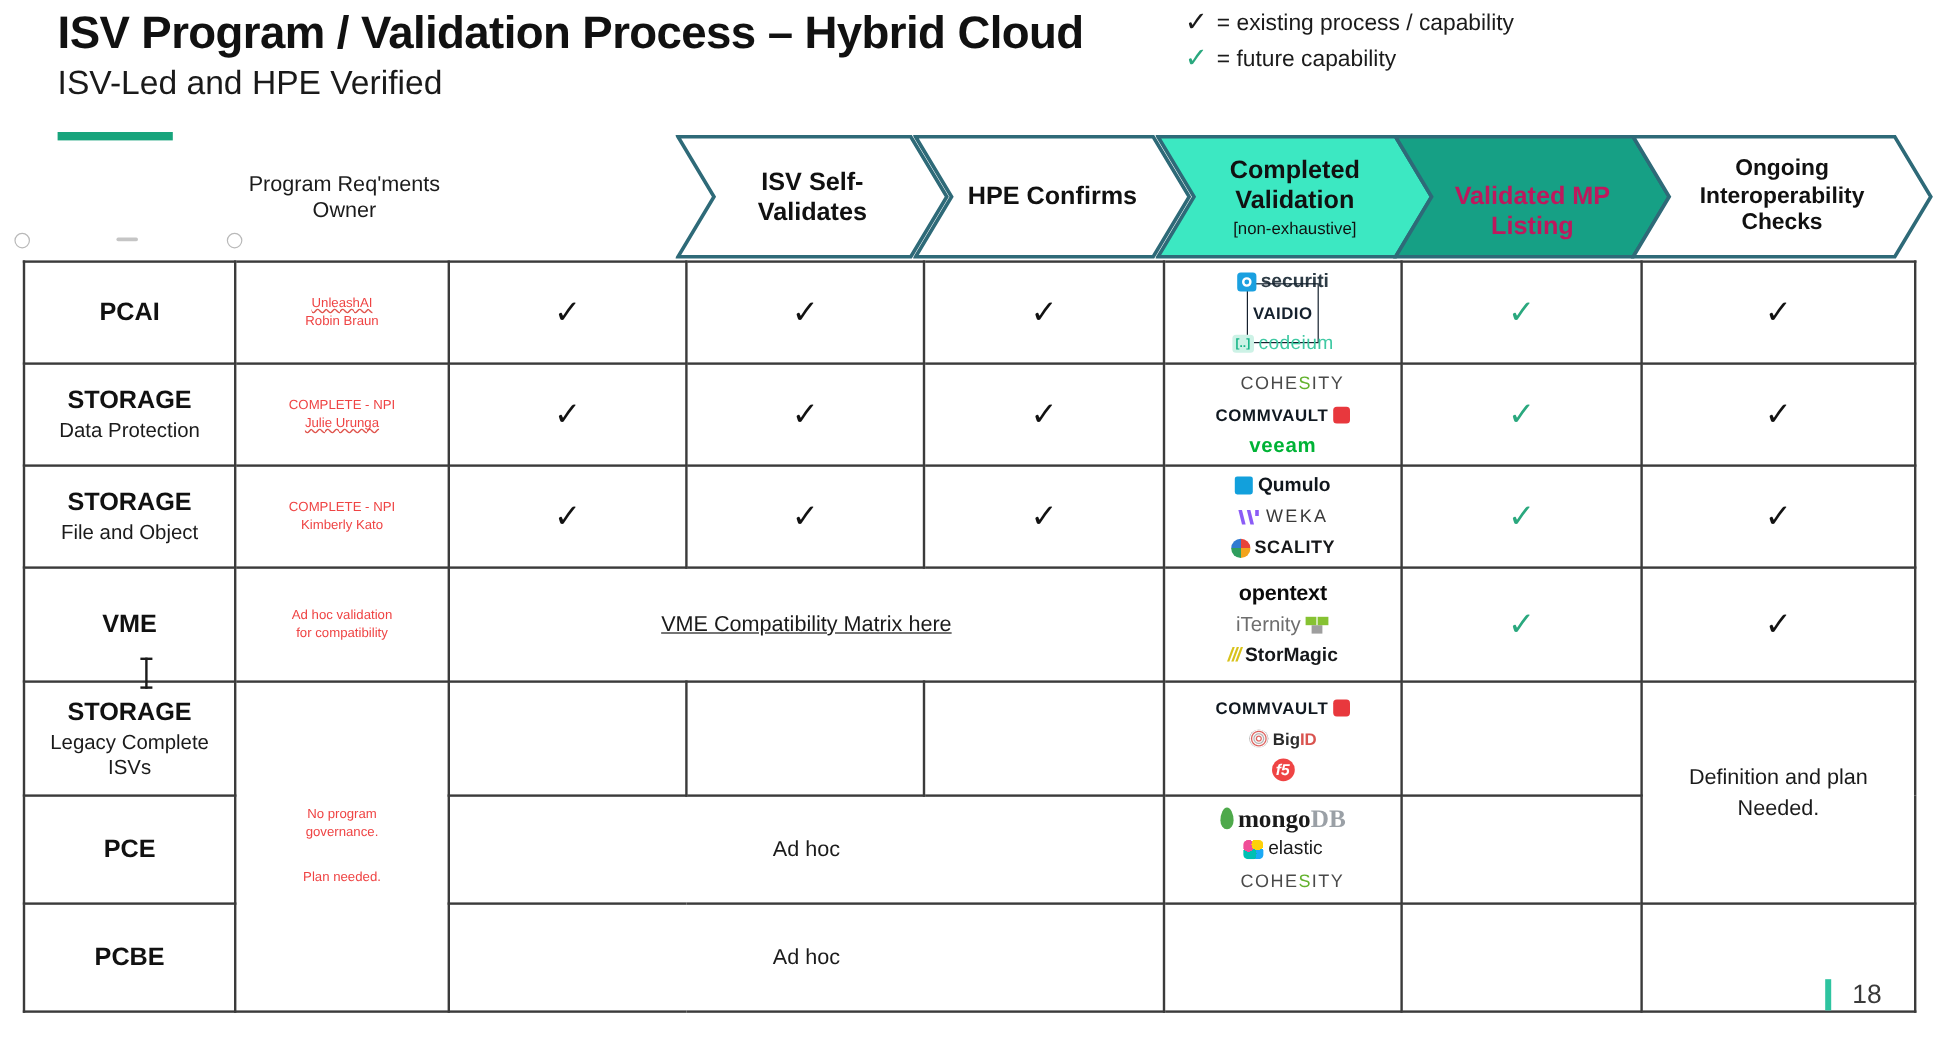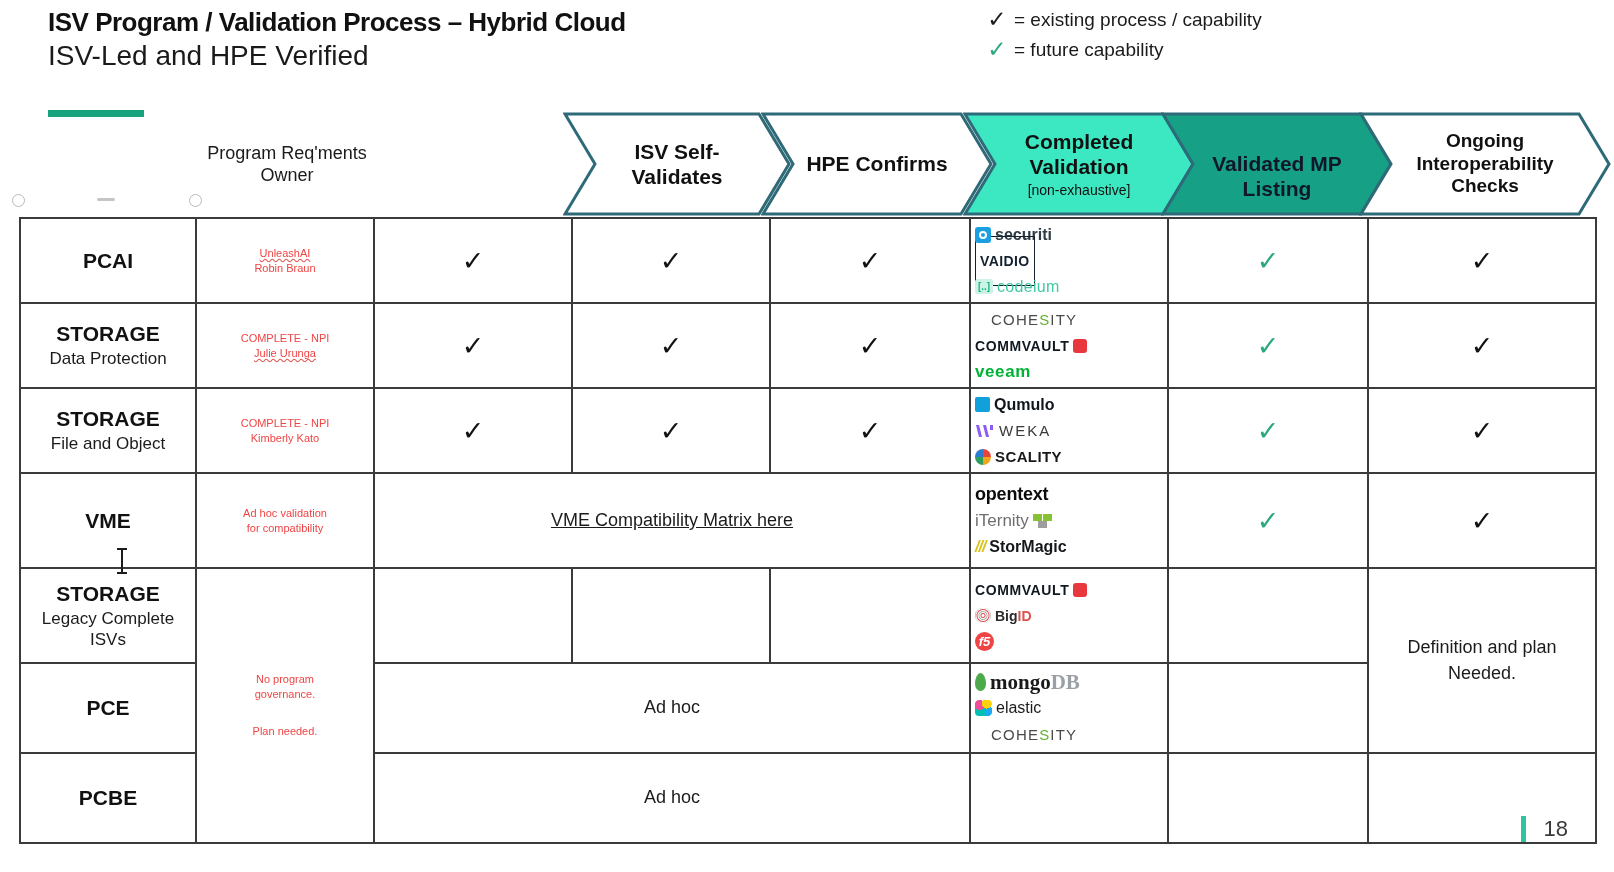--- a/index.html
+++ b/index.html
@@ -7,21 +7,21 @@
   body{
     width:1614px;height:872px;background:#ffffff;overflow:hidden;
     font-family:"Liberation Sans","DejaVu Sans",sans-serif;
     color:#111111;position:relative;
   }
   .slide{position:absolute;left:0;top:0;width:1614px;height:872px;background:#fff;}
 
   
   .title-block{position:absolute;left:48px;top:8px;width:960px;}
   .title-main{
-    font-size:26px;font-weight:bold;letter-spacing:-0.5px;line-height:1.08;
+    font-size:38px;font-weight:bold;letter-spacing:-0.5px;line-height:1.08;
     color:#111;white-space:nowrap;
   }
   .title-sub{
     font-size:28px;font-weight:normal;line-height:1.15;color:#1a1a1a;
     margin-top:4px;white-space:nowrap;
   }
   .accent-bar{position:absolute;left:48px;top:110px;width:96px;height:7px;background:#17a47c;}
 
   
   .legend{position:absolute;left:984px;top:8px;width:420px;}
@@ -53,21 +53,21 @@
   .chev .chev-shape{position:absolute;left:0;top:0;width:100%;height:100%;}
   .chev .chev-label{
     position:relative;z-index:2;font-size:21px;font-weight:bold;line-height:1.2;
     padding:0 10px;
   }
   .chev .chev-note{
     position:relative;z-index:2;font-size:14px;font-weight:normal;line-height:1.2;
     display:block;margin-top:3px;
   }
   .lbl-dark{color:#111;}
-  .lbl-light{color:#0f172a;margin-top:24px;}
+  .lbl-light{color:#be185d;margin-top:24px;}
 
   
   .matrix{
     position:absolute;left:19px;top:217px;width:1576px;height:625px;
     border-collapse:collapse;table-layout:fixed;
   }
   .matrix td{
     border:2px solid #3b3b3b;vertical-align:middle;text-align:center;
     padding:2px 4px;background:#fff;
   }
@@ -90,21 +90,21 @@
     -webkit-text-decoration:underline wavy #e0564f;
   }
   .chk{font-family:"DejaVu Sans",sans-serif;font-size:27px;line-height:1;}
   .chk.black{color:#121212;}
   .chk.green{color:#2aa87e;}
   .link{
     font-size:18px;color:#1b1b1b;text-decoration:underline;cursor:pointer;
   }
 
   
-  .logo-stack{display:flex;flex-direction:column;align-items:flex-start;justify-content:center;gap:7px;}
+  .logo-stack{display:flex;flex-direction:column;align-items:center;justify-content:center;gap:7px;}
   .logo{display:flex;align-items:center;justify-content:center;gap:4px;height:19px;white-space:nowrap;}
   .mark{display:inline-block;}
 
   .m-securiti{width:16px;height:16px;background:#1aa0e0;border-radius:3px;position:relative;}
   .m-securiti::after{content:"";position:absolute;left:4px;top:4px;width:8px;height:8px;border:2px solid #fff;border-radius:50%;box-sizing:border-box;}
   .t-securiti{color:#2d3b45;font-size:16px;font-weight:bold;}
 
   .vaidio-box{border:1.6px solid #15212e;padding:16px 4px;font-size:14px;font-weight:bold;color:#15212e;letter-spacing:0.4px;}
 
   .m-codeium{width:18px;height:15px;background:#cdf2e6;border-radius:3px;color:#16b587;font-size:10px;display:flex;align-items:center;justify-content:center;font-weight:bold;}

